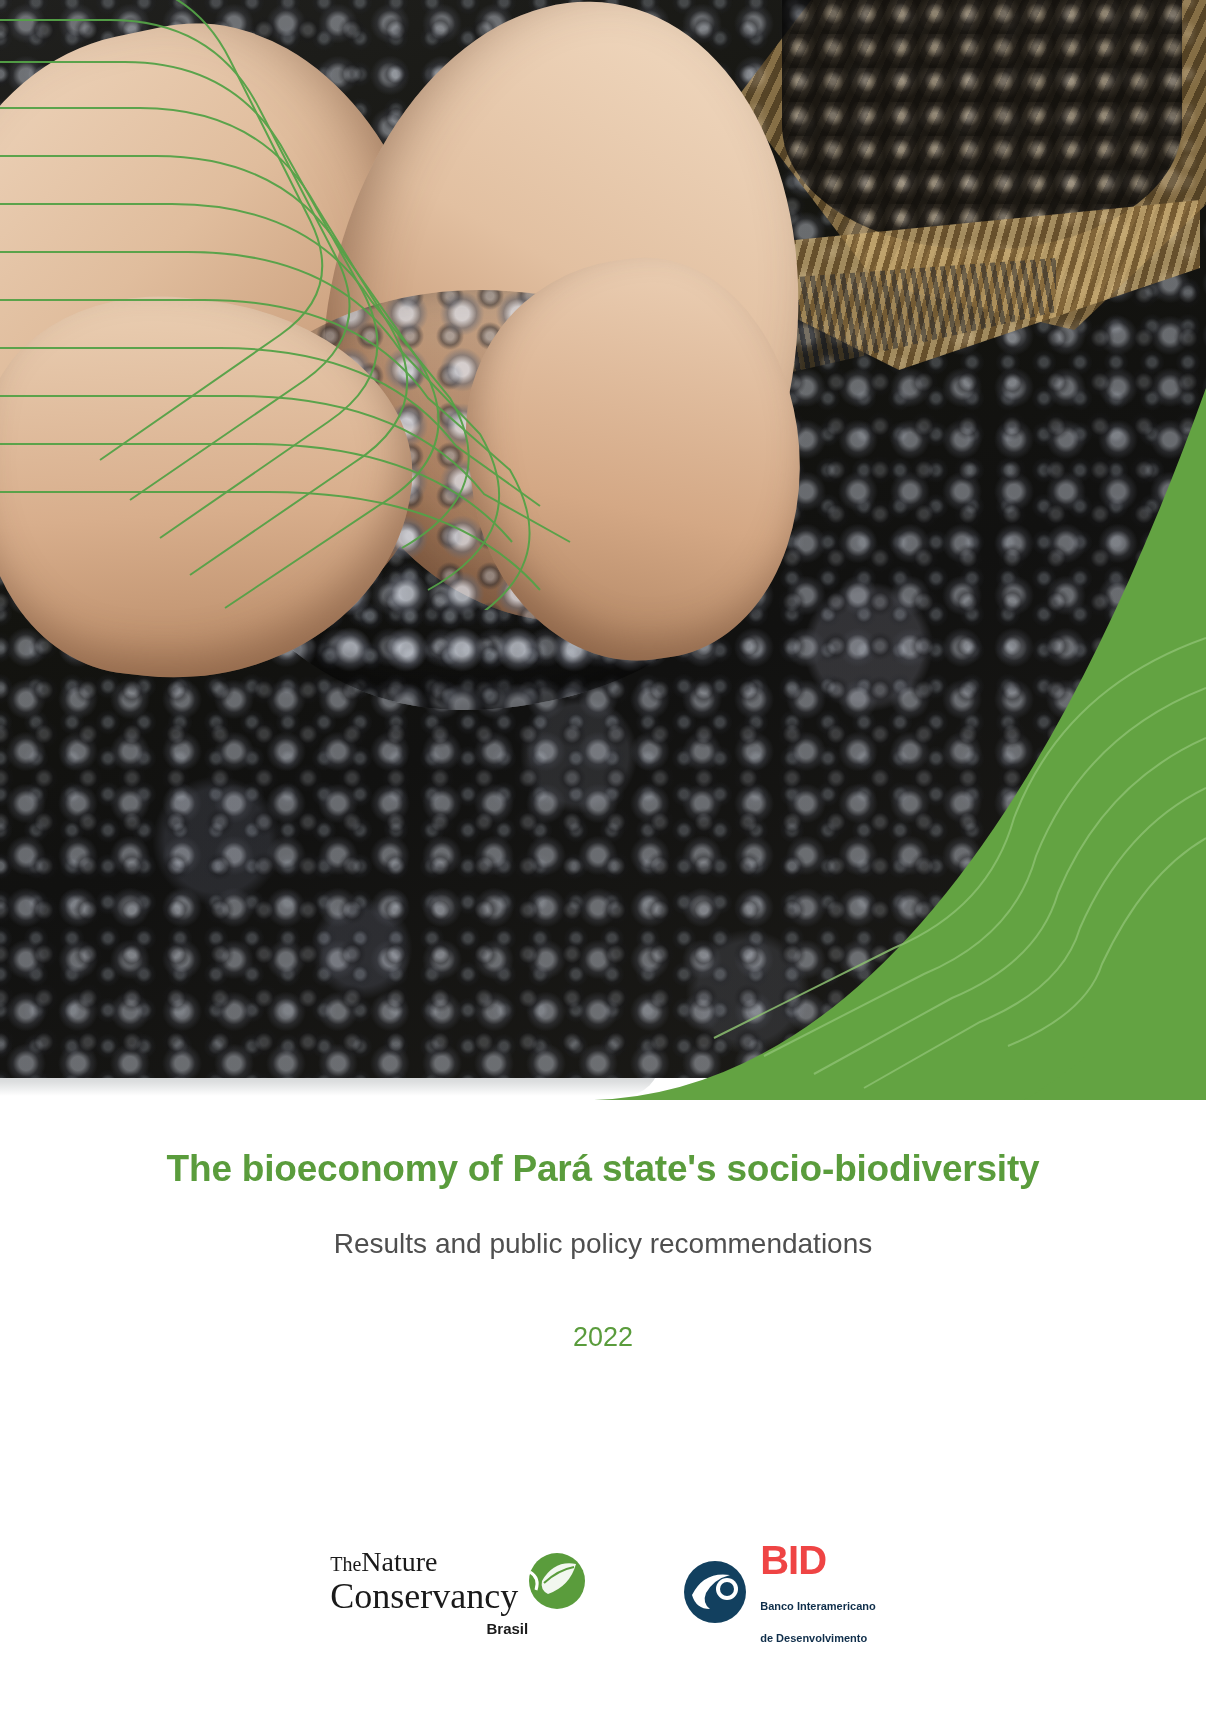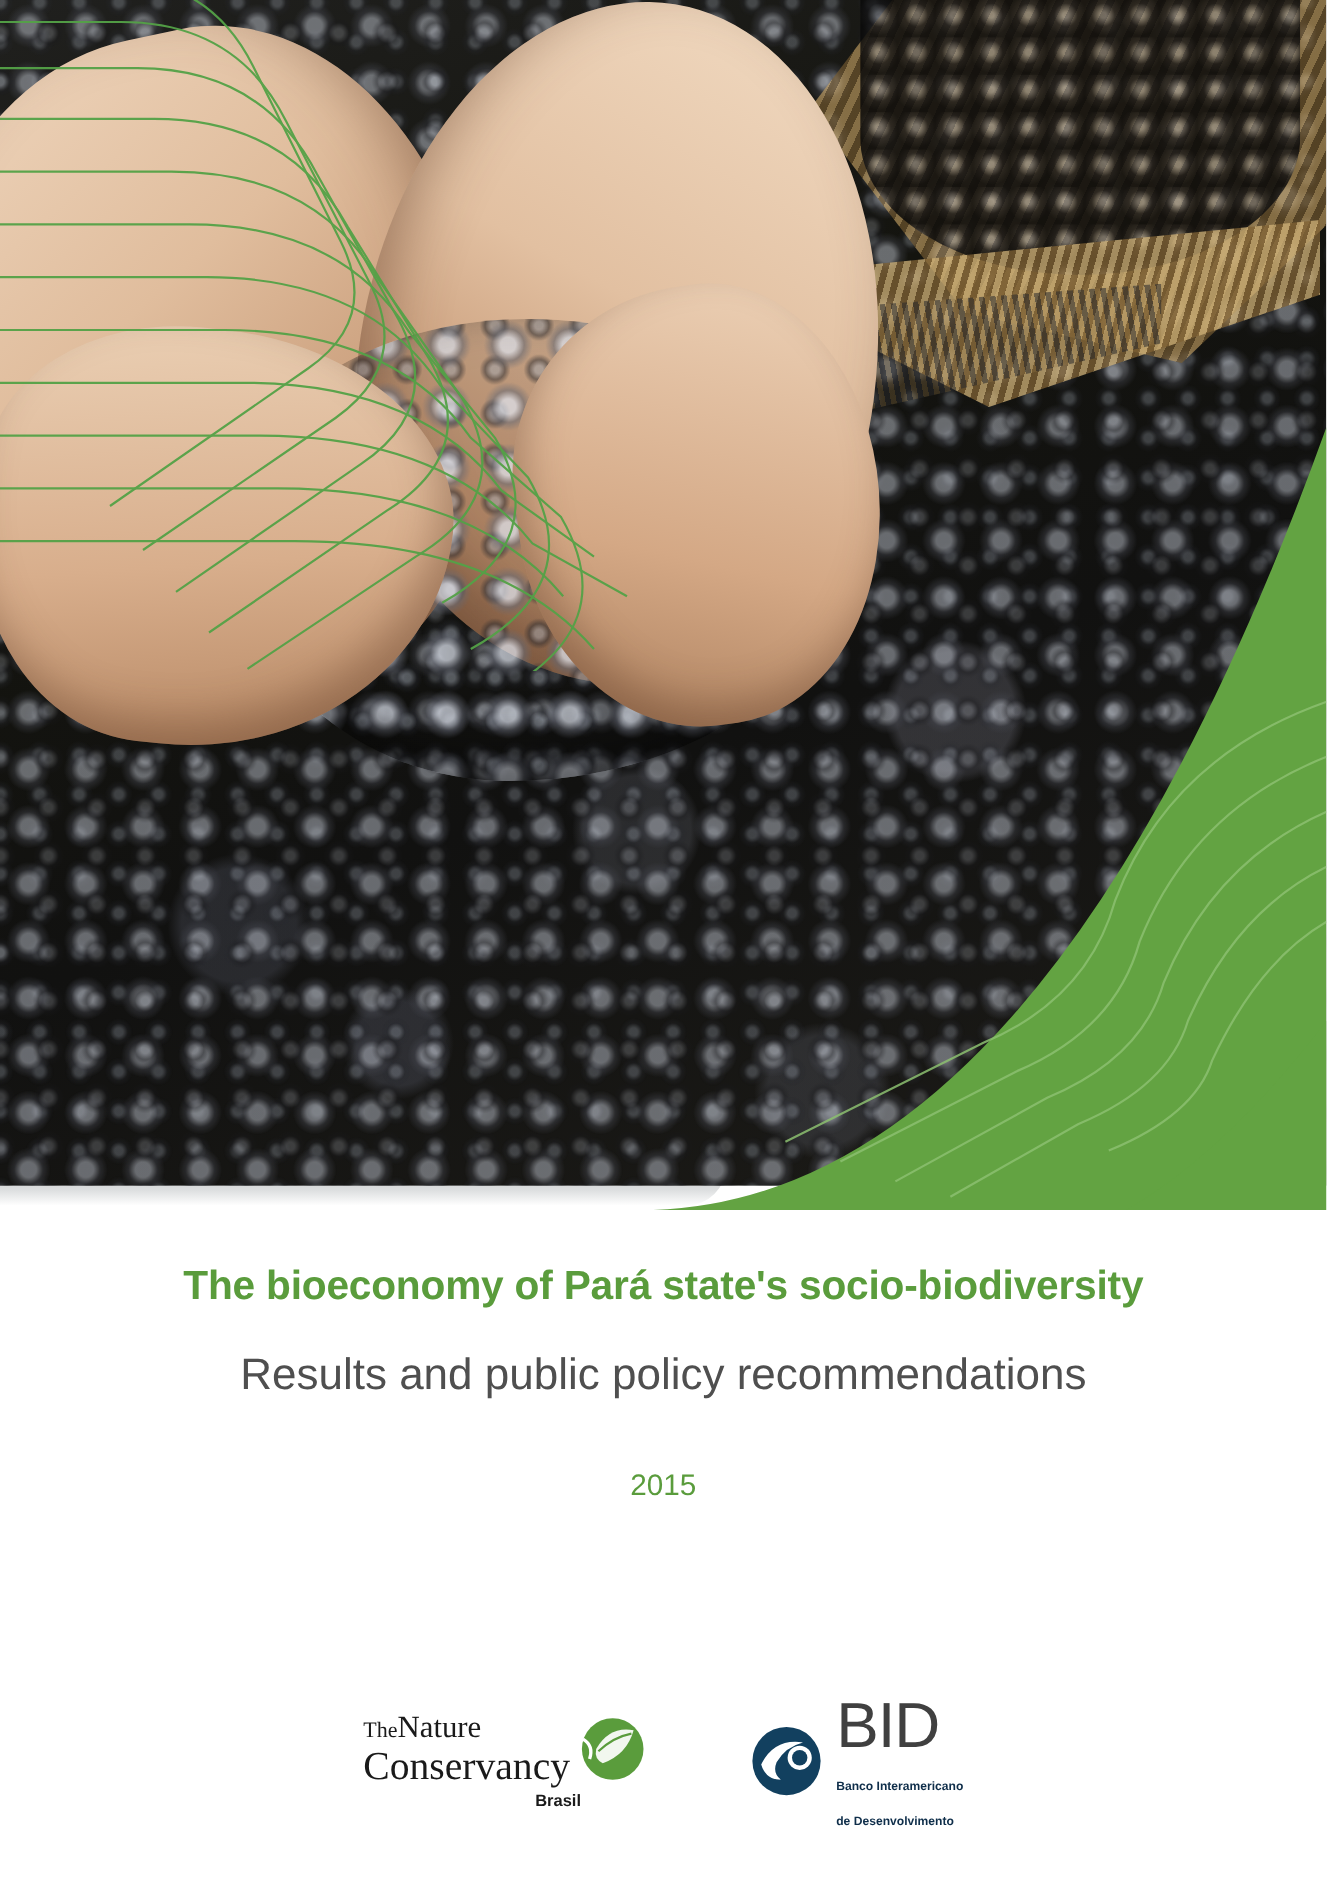--- a/index.html
+++ b/index.html
@@ -224,21 +224,21 @@
   }
   .main-title {
     font-size: 37px;
     font-weight: bold;
     color: #5a9c3c;
     letter-spacing: -0.2px;
     margin: 0;
   }
   .subtitle {
     margin: 38px 0 0 0;
-    font-size: 40px;
+    font-size: 28px;
     font-weight: normal;
     color: #4f4f4f;
   }
   .year {
     margin: 62px 0 0 0;
     font-size: 27px;
     color: #5a9c3c;
   }
 
   
@@ -294,23 +294,23 @@
     display: flex;
     align-items: center;
     gap: 8px;
   }
   .bid-text {
     display: flex;
     flex-direction: column;
     line-height: 1;
   }
   .bid-title {
-    font-size: 58px;
-    font-weight: normal;
-    color: #404040;
+    font-size: 40px;
+    font-weight: bold;
+    color: #ef4444;
     letter-spacing: -1px;
   }
   .bid-sub {
     font-size: 11px;
     font-weight: bold;
     color: #0f2e4a;
     margin-top: 21px;
   }
 
   
@@ -377,21 +377,21 @@
         <path d="M612,400 Q530,440 486,540 Q468,600 386,634 L270,700"></path>
         <path d="M612,450 Q550,486 508,576 Q492,626 414,658"></path>
       </g>
       <path d="M612,540 L612,712 L430,712 Q520,660 612,540 Z" fill="#63a342"></path>
     </svg>
   </div>
 
   <div class="titles">
     <h1 class="main-title">The bioeconomy of Pará state's socio-biodiversity</h1>
     <h2 class="subtitle">Results and public policy recommendations</h2>
-    <div class="year">2015</div>
+    <div class="year">2022</div>
   </div>
 
   <div class="logos">
 
     <div class="logo tnc">
       <div class="tnc-row">
         <div class="tnc-words">
           <div class="tnc-line1">
             <span class="small">The</span><span>Nature</span>
           </div>

